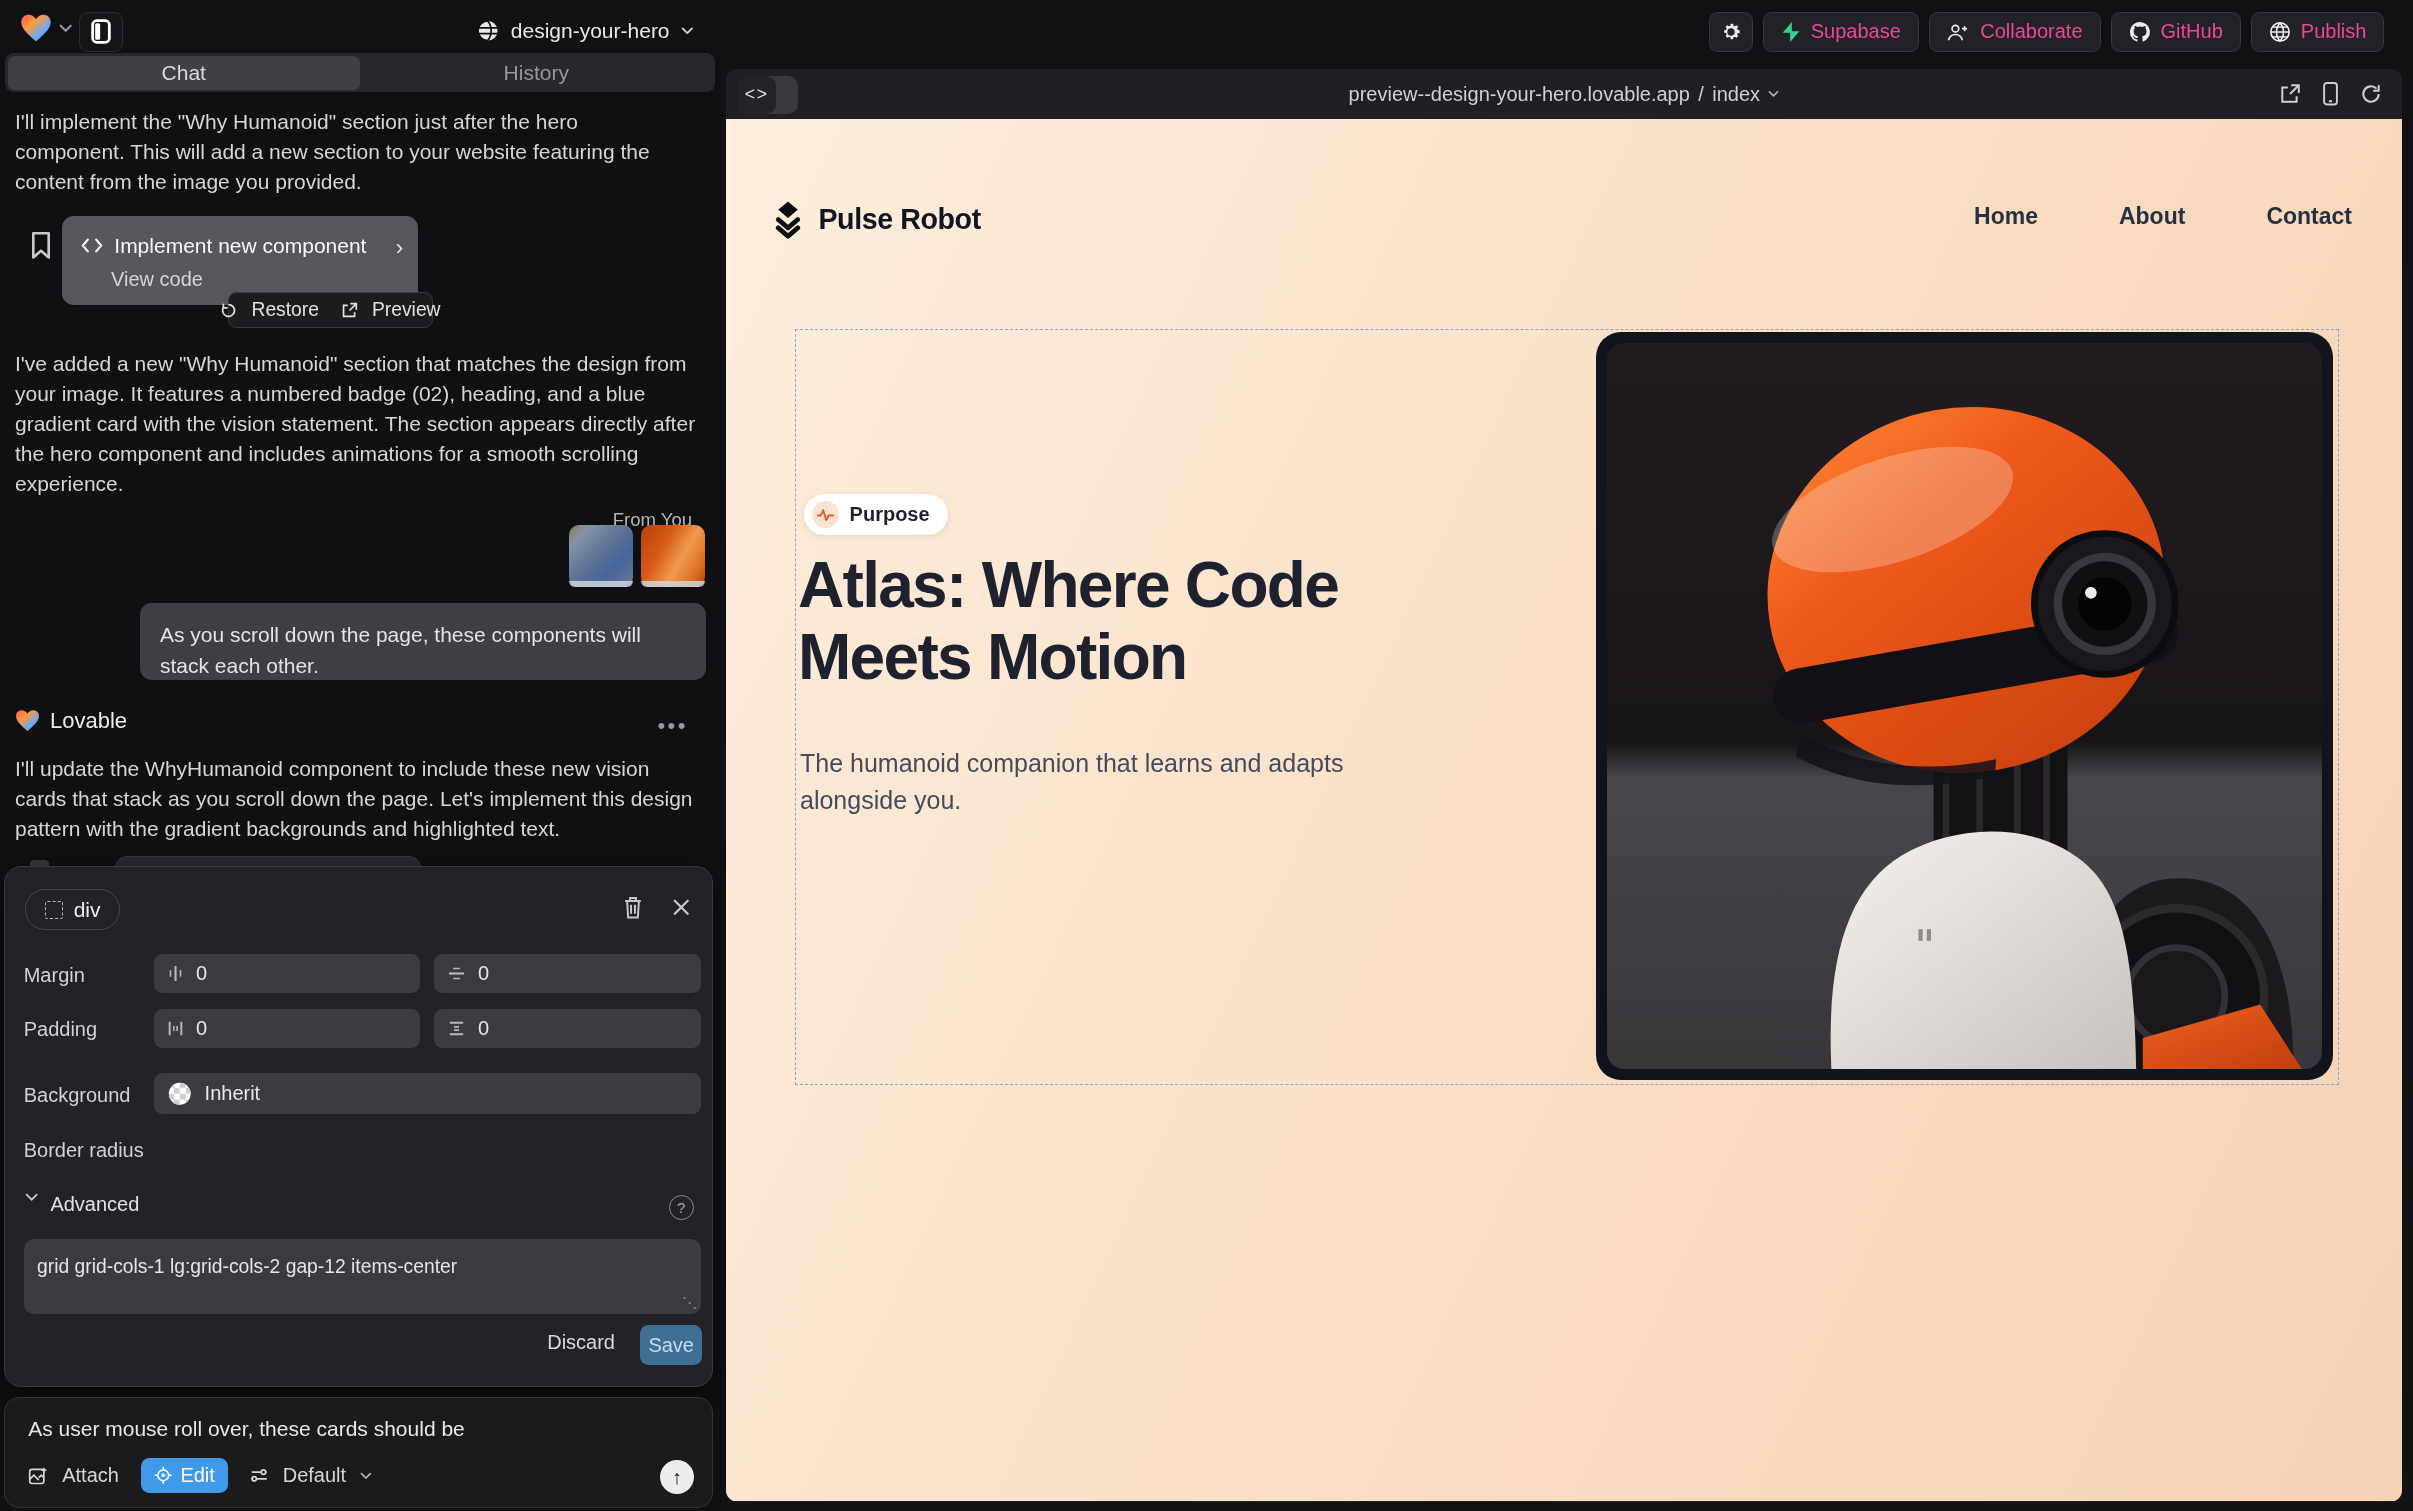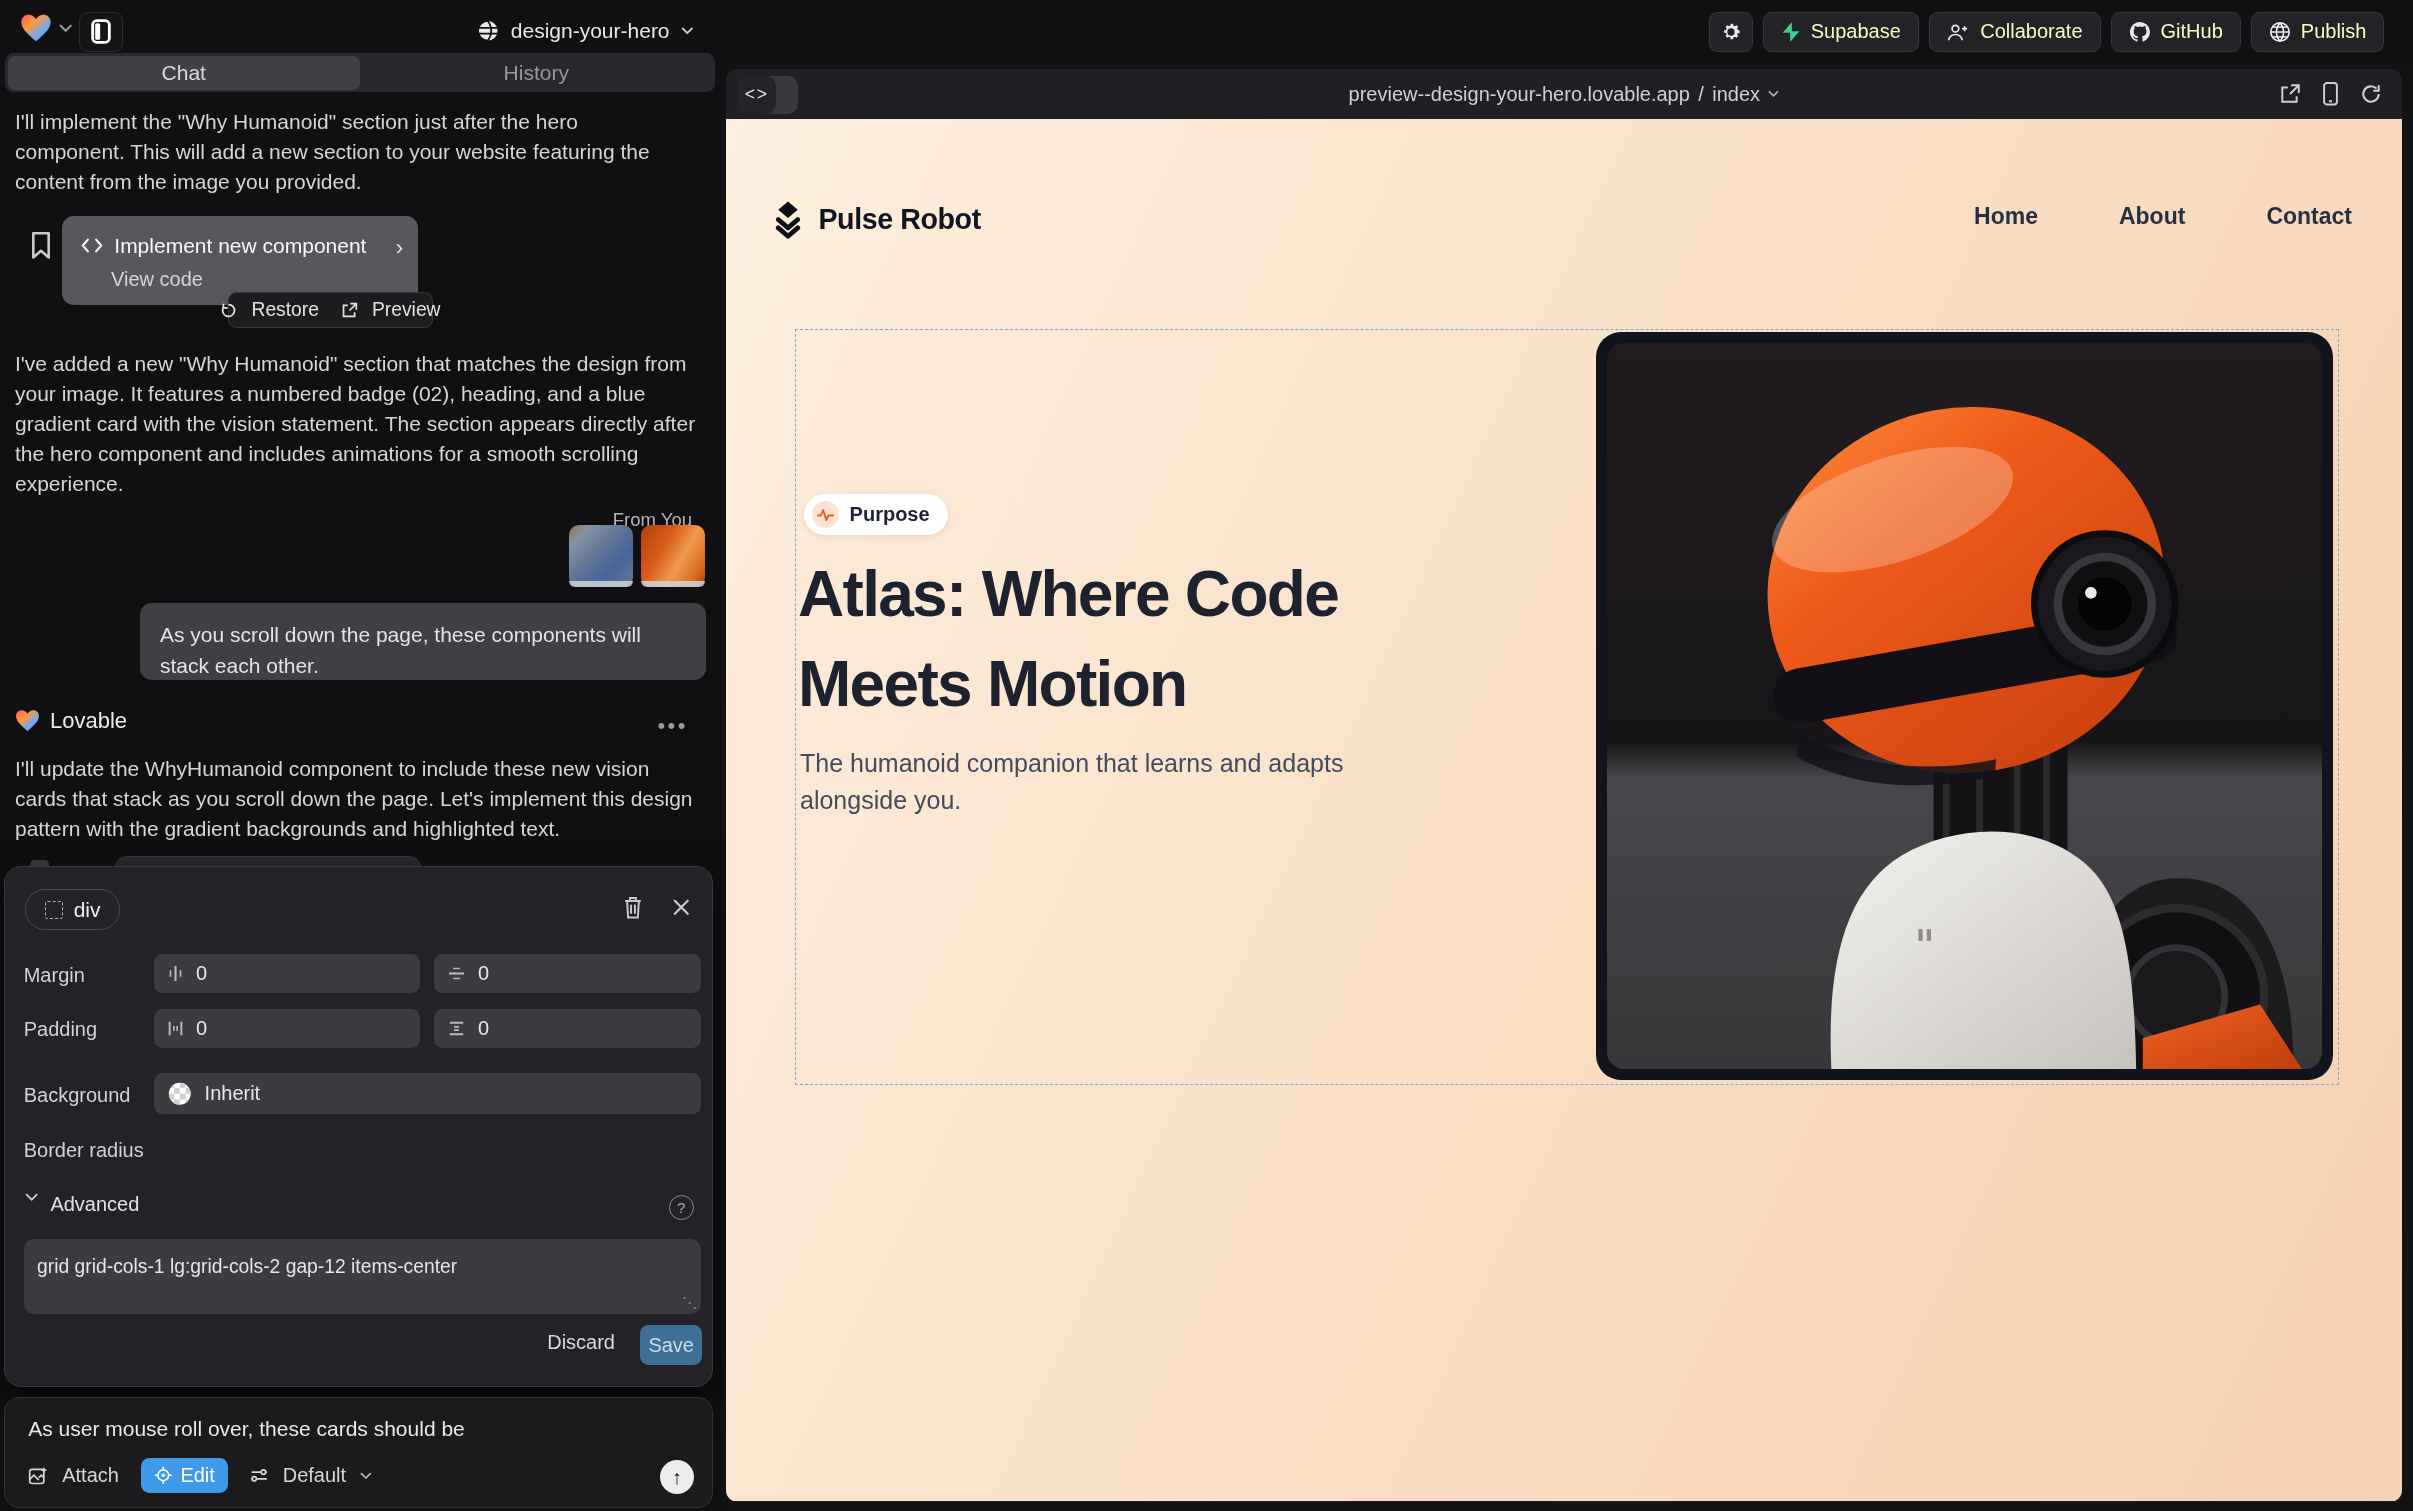--- a/index.html
+++ b/index.html
@@ -2,21 +2,21 @@
 <html style="font-size:13.4px"><head>
 <meta charset="utf-8">
 <style>
   html,body{margin:0;padding:0;background:#121214;width:2413px;height:1512px;overflow:hidden;
     font-family:"Liberation Sans", sans-serif;-webkit-font-smoothing:antialiased;}
   .abs{position:absolute;}
   .ico{display:inline-flex;align-items:center;justify-content:center;}
 
   
   #topbar{left:0;top:0;width:2413px;height:61px;background:#111113;}
-  .tb-btn{height:38px;border-radius:8.4px;background:#232327;border:0.8px solid #38383c;color:#fef9c3;
+  .tb-btn{height:38px;border-radius:8.4px;background:#232327;border:0.8px solid #38383c;color:#ec4899;
     display:flex;align-items:center;gap:10px;padding:0 17px;font-size:20px;}
   #tb-right{right:28.6px;top:11.8px;display:flex;gap:10px;align-items:center;}
   #project{left:50%;top:0;height:61px;transform:translateX(-731px);display:flex;align-items:center;gap:11.8px;color:#e8e8ea;font-size:21px;}
   #logo-wrap{left:20px;top:13.4px;display:flex;align-items:center;gap:6.7px;}
   #sidebar-toggle{left:79px;top:11.8px;width:42px;height:38px;border-radius:8.4px;background:#151517;border:0.8px solid #2e2e32;display:flex;align-items:center;justify-content:center;}
 
   
   #sidebar{left:0;top:61px;width:722px;height:1450px;background:#101012;}
   #tabs{left:5px;top:-7.6px;width:710px;height:39px;background:#29292d;border-radius:8.4px;display:flex;padding:2.5px;box-sizing:border-box;}
   .tab{flex:1;display:flex;align-items:center;justify-content:center;font-size:21px;color:#98989c;border-radius:6.7px;}
@@ -81,21 +81,21 @@
   #pv-url{left:0;top:0;width:100%;height:50px;display:flex;align-items:center;justify-content:center;gap:8.4px;color:#d0d0d3;font-size:20px;}
   #pv-icons{right:20px;top:13.4px;display:flex;gap:22px;color:#cfcfd2;}
   #site{left:0;top:50px;width:1676px;height:1382px;
     background:linear-gradient(115deg,#fdeedd 0%,#fbe4cd 35%,#f8d9bd 70%,#f6d2b4 100%);}
   #brand{left:45px;top:81px;display:flex;align-items:center;gap:13.4px;color:#111520;font-size:28.6px;font-weight:700;letter-spacing:-0.4px;}
   #site-nav{right:50px;top:84px;display:flex;gap:81px;font-size:23px;color:#273041;font-weight:600;}
   #hero-outline{left:69px;top:210px;width:1542px;height:754px;border:1.7px dashed #7fa8d4;}
   #badge{left:78px;top:375px;height:41px;background:#fff;border-radius:21px;display:flex;align-items:center;gap:11px;
     padding:0 18.5px 0 7.6px;box-shadow:0 1.7px 6.7px rgba(160,110,70,.18);font-size:20px;color:#1c2230;font-weight:600;}
   #badge-ico{width:27px;height:27px;border-radius:50%;background:#fbe3d3;display:flex;align-items:center;justify-content:center;}
-  #hero-h1{left:72px;top:430px;width:697px;font-size:64px;line-height:90px;font-weight:800;color:#1d222e;letter-spacing:-1.7px;}
+  #hero-h1{left:72px;top:430px;width:697px;font-size:64px;line-height:72px;font-weight:800;color:#1d222e;letter-spacing:-1.7px;}
   #hero-p{left:74px;top:626px;width:605px;font-size:25px;line-height:37px;color:#434b5c;}
   #cta{left:71px;top:739px;width:267px;height:64px;background:#f0582a;border-radius:32px;display:flex;align-items:center;
     justify-content:center;gap:13.4px;color:#fff;font-size:23.5px;font-weight:600;}
   #robot-card{left:870px;top:213px;width:737px;height:748px;background:#12141d;border-radius:25px;padding:11px;box-sizing:border-box;}
   #robot-inner{width:100%;height:100%;border-radius:17px;overflow:hidden;}
 
   svg{display:block;}
 </style>
 </head>
 <body>

